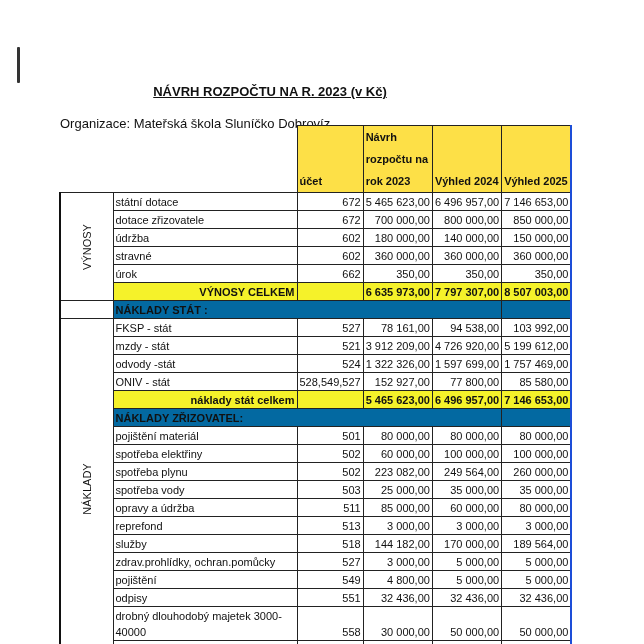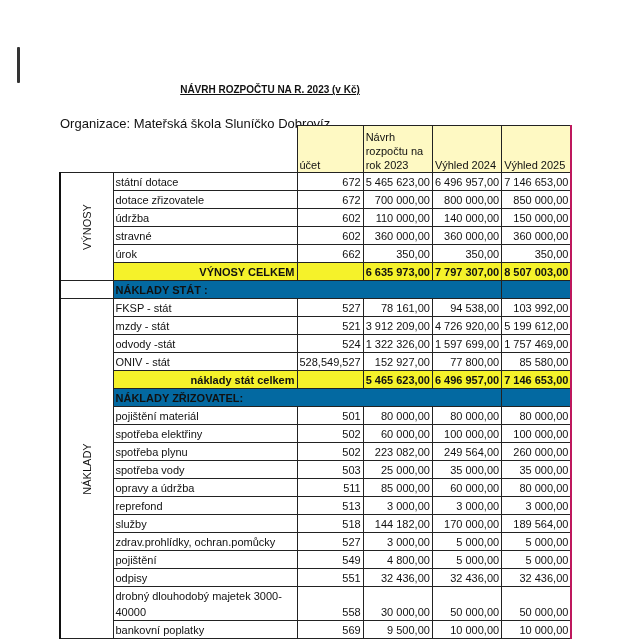--- a/index.html
+++ b/index.html
@@ -1,31 +1,31 @@
 <!DOCTYPE html>
 <html><head>
 <meta charset="utf-8">
 <style>
   html, body { margin:0; padding:0; background:#ffffff; }
   body { width:644px; height:644px; position:relative; overflow:hidden;
          font-family:"Liberation Sans", sans-serif; color:#111; }
   .mark { position:absolute; left:17px; top:47px; width:3px; height:36px; background:#333; border-radius:1px; }
   .title { position:absolute; left:0; width:540px; top:84px; text-align:center;
-           font-weight:bold; font-size:10px; text-decoration:underline; letter-spacing:0; }
+           font-weight:bold; font-size:13px; text-decoration:underline; letter-spacing:0; }
   .org { position:absolute; left:60px; top:116px; font-size:13px; }
   table { position:absolute; left:59px; top:125px; border-collapse:collapse; font-size:11px; table-layout:fixed; }
   td { border:1px solid #222; padding:0 2px; height:17px; line-height:16px; white-space:nowrap; overflow:hidden; }
-  .hdr td.y { background:#fef9c3; font-weight:normal; vertical-align:bottom; line-height:14px; white-space:normal; }
+  .hdr td.y { background:#fde047; font-weight:bold; vertical-align:bottom; line-height:22px; white-space:normal; }
   .hdr td.blank { border:none; }
   .num { text-align:right; }
   .yellow { background:#f5f22a; font-weight:bold; }
   .paleyellow { background:#0369a1; font-weight:bold; }
   .side { text-align:center; vertical-align:middle; padding:0; }
   .side span { display:inline-block; transform:rotate(-90deg); white-space:nowrap; font-size:11px; }
-  .thick-r { border-right:2px solid #be185d; }
+  .thick-r { border-right:2px solid #1d4ed8; }
   .totlabel { text-align:right; }
   .tall td { height:33px; vertical-align:bottom; }
   .tall td.wrap { white-space:normal; line-height:16px; }
   .outer-l { border-left:2px solid #111; }
 </style>
 </head>
 <body>
 
 <div class="mark"></div>
 <div class="title">NÁVRH ROZPOČTU NA R. 2023 (v Kč)</div>
@@ -60,21 +60,21 @@
       <tr>
         <td>dotace zřizovatele</td>
         <td class="num">672</td>
         <td class="num">700 000,00</td>
         <td class="num">800 000,00</td>
         <td class="num thick-r">850 000,00</td>
       </tr>
       <tr>
         <td>údržba</td>
         <td class="num">602</td>
-        <td class="num">110 000,00</td>
+        <td class="num">180 000,00</td>
         <td class="num">140 000,00</td>
         <td class="num thick-r">150 000,00</td>
       </tr>
       <tr>
         <td>stravné</td>
         <td class="num">602</td>
         <td class="num">360 000,00</td>
         <td class="num">360 000,00</td>
         <td class="num thick-r">360 000,00</td>
       </tr>

